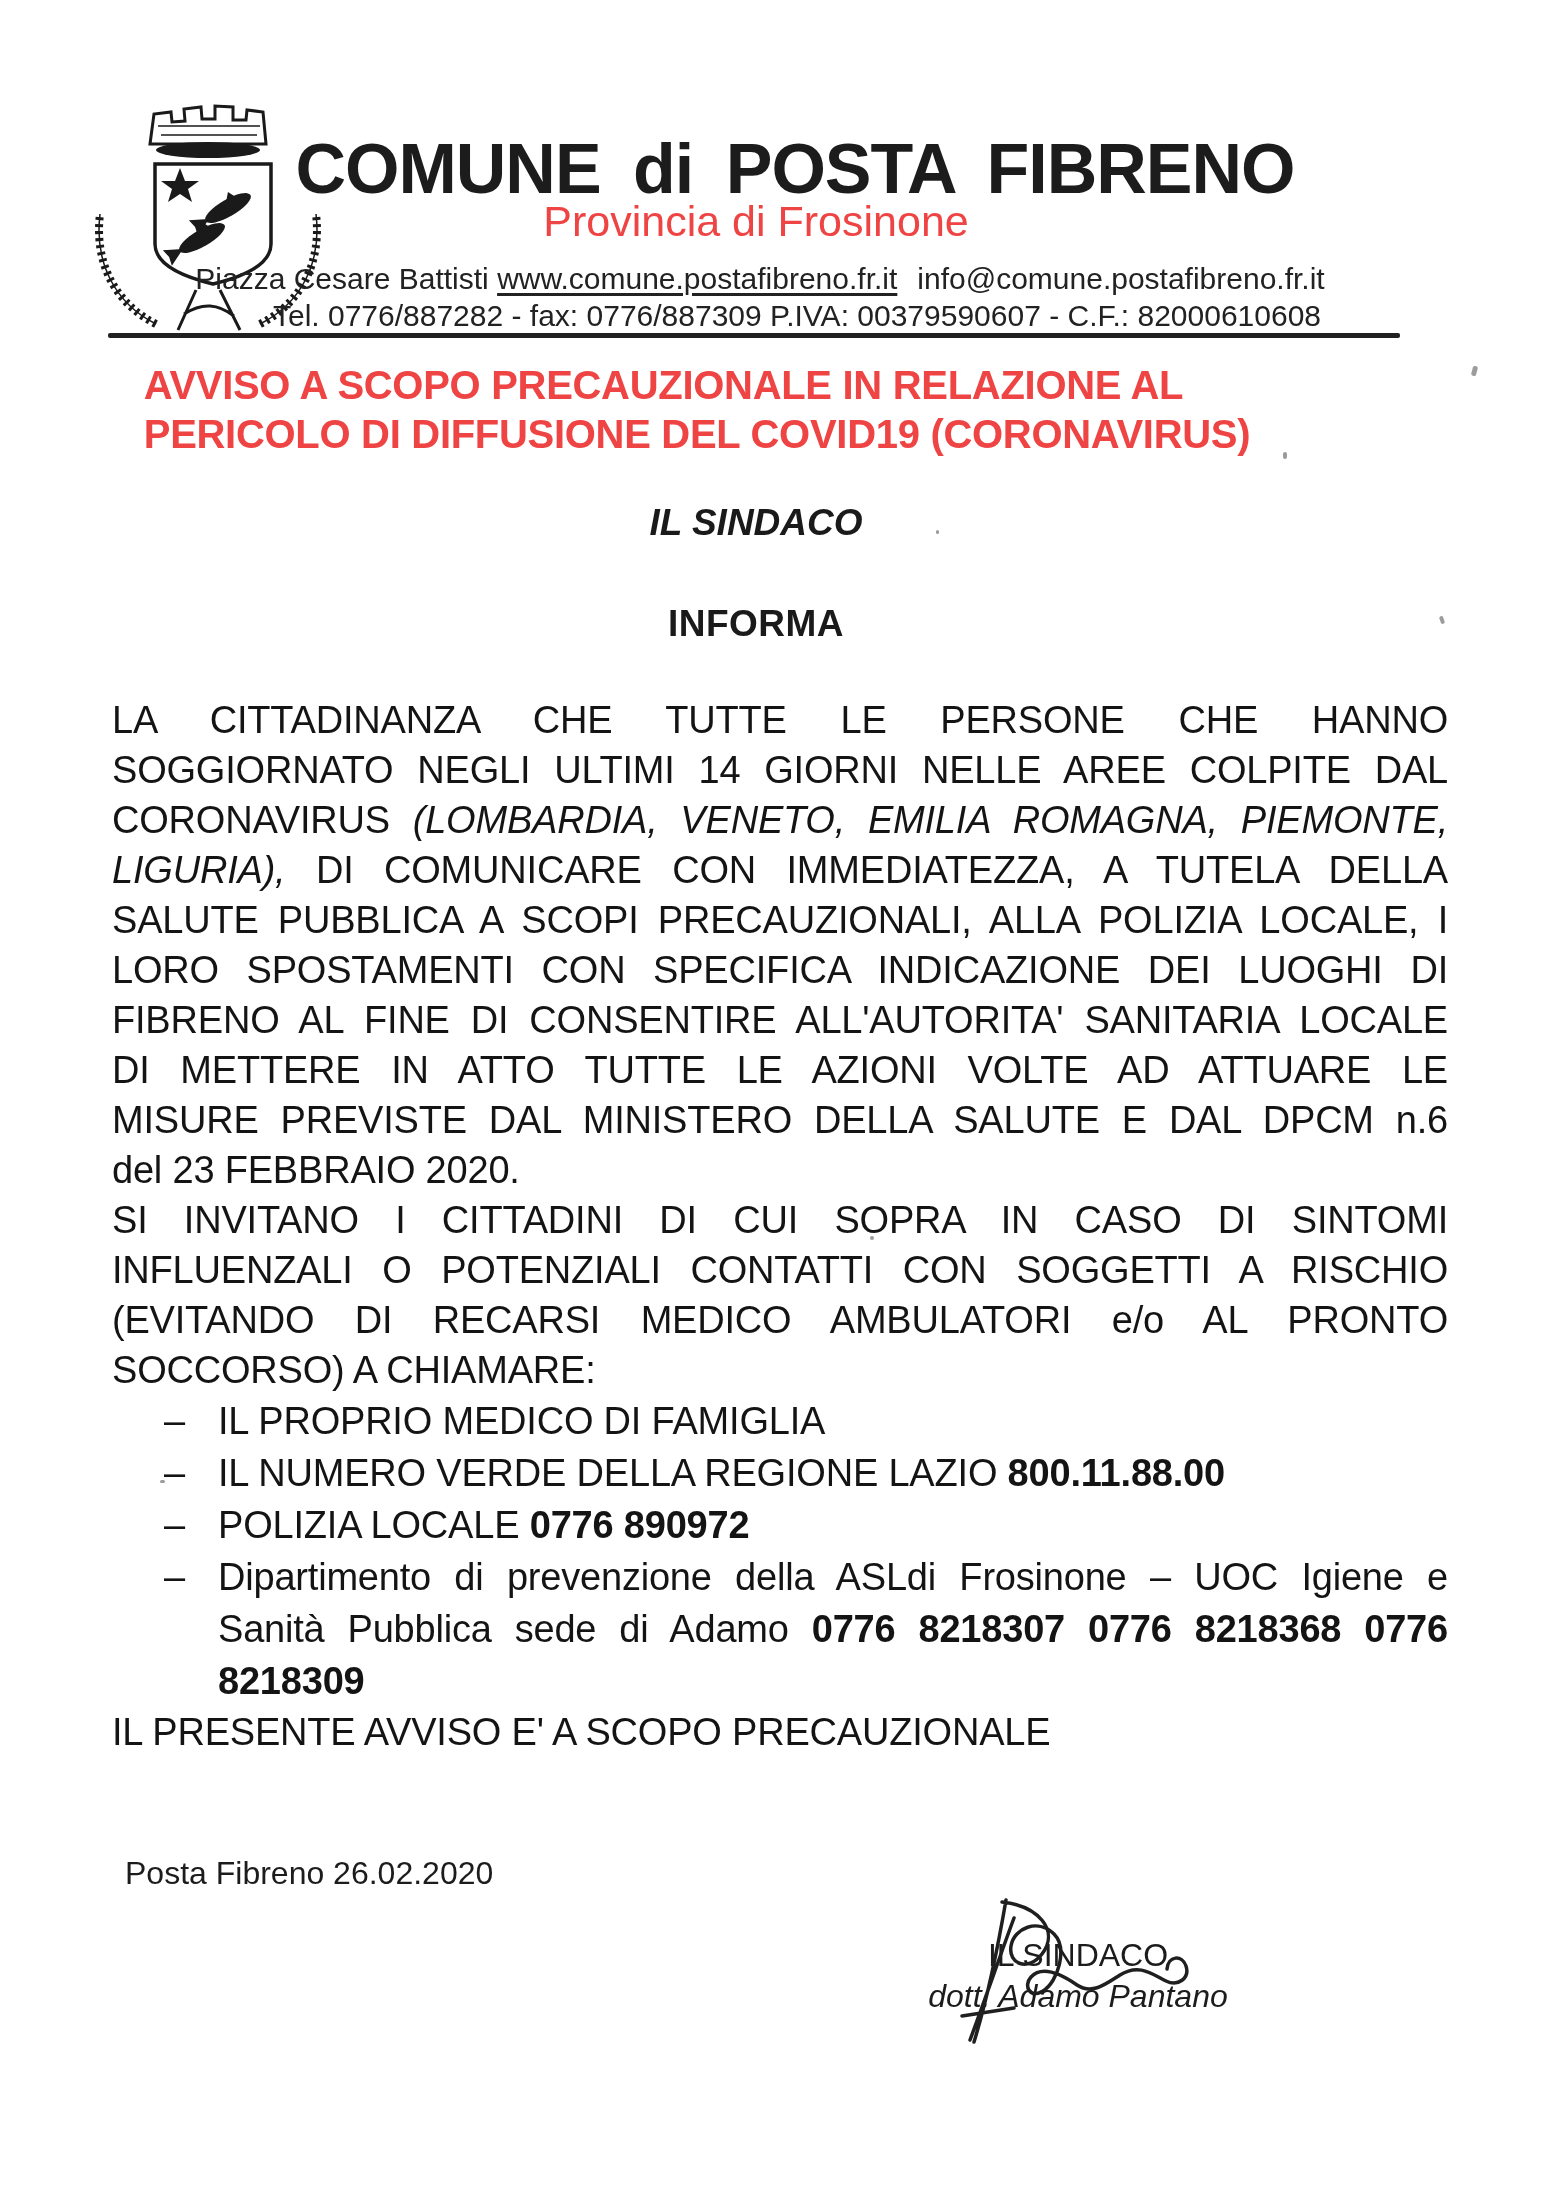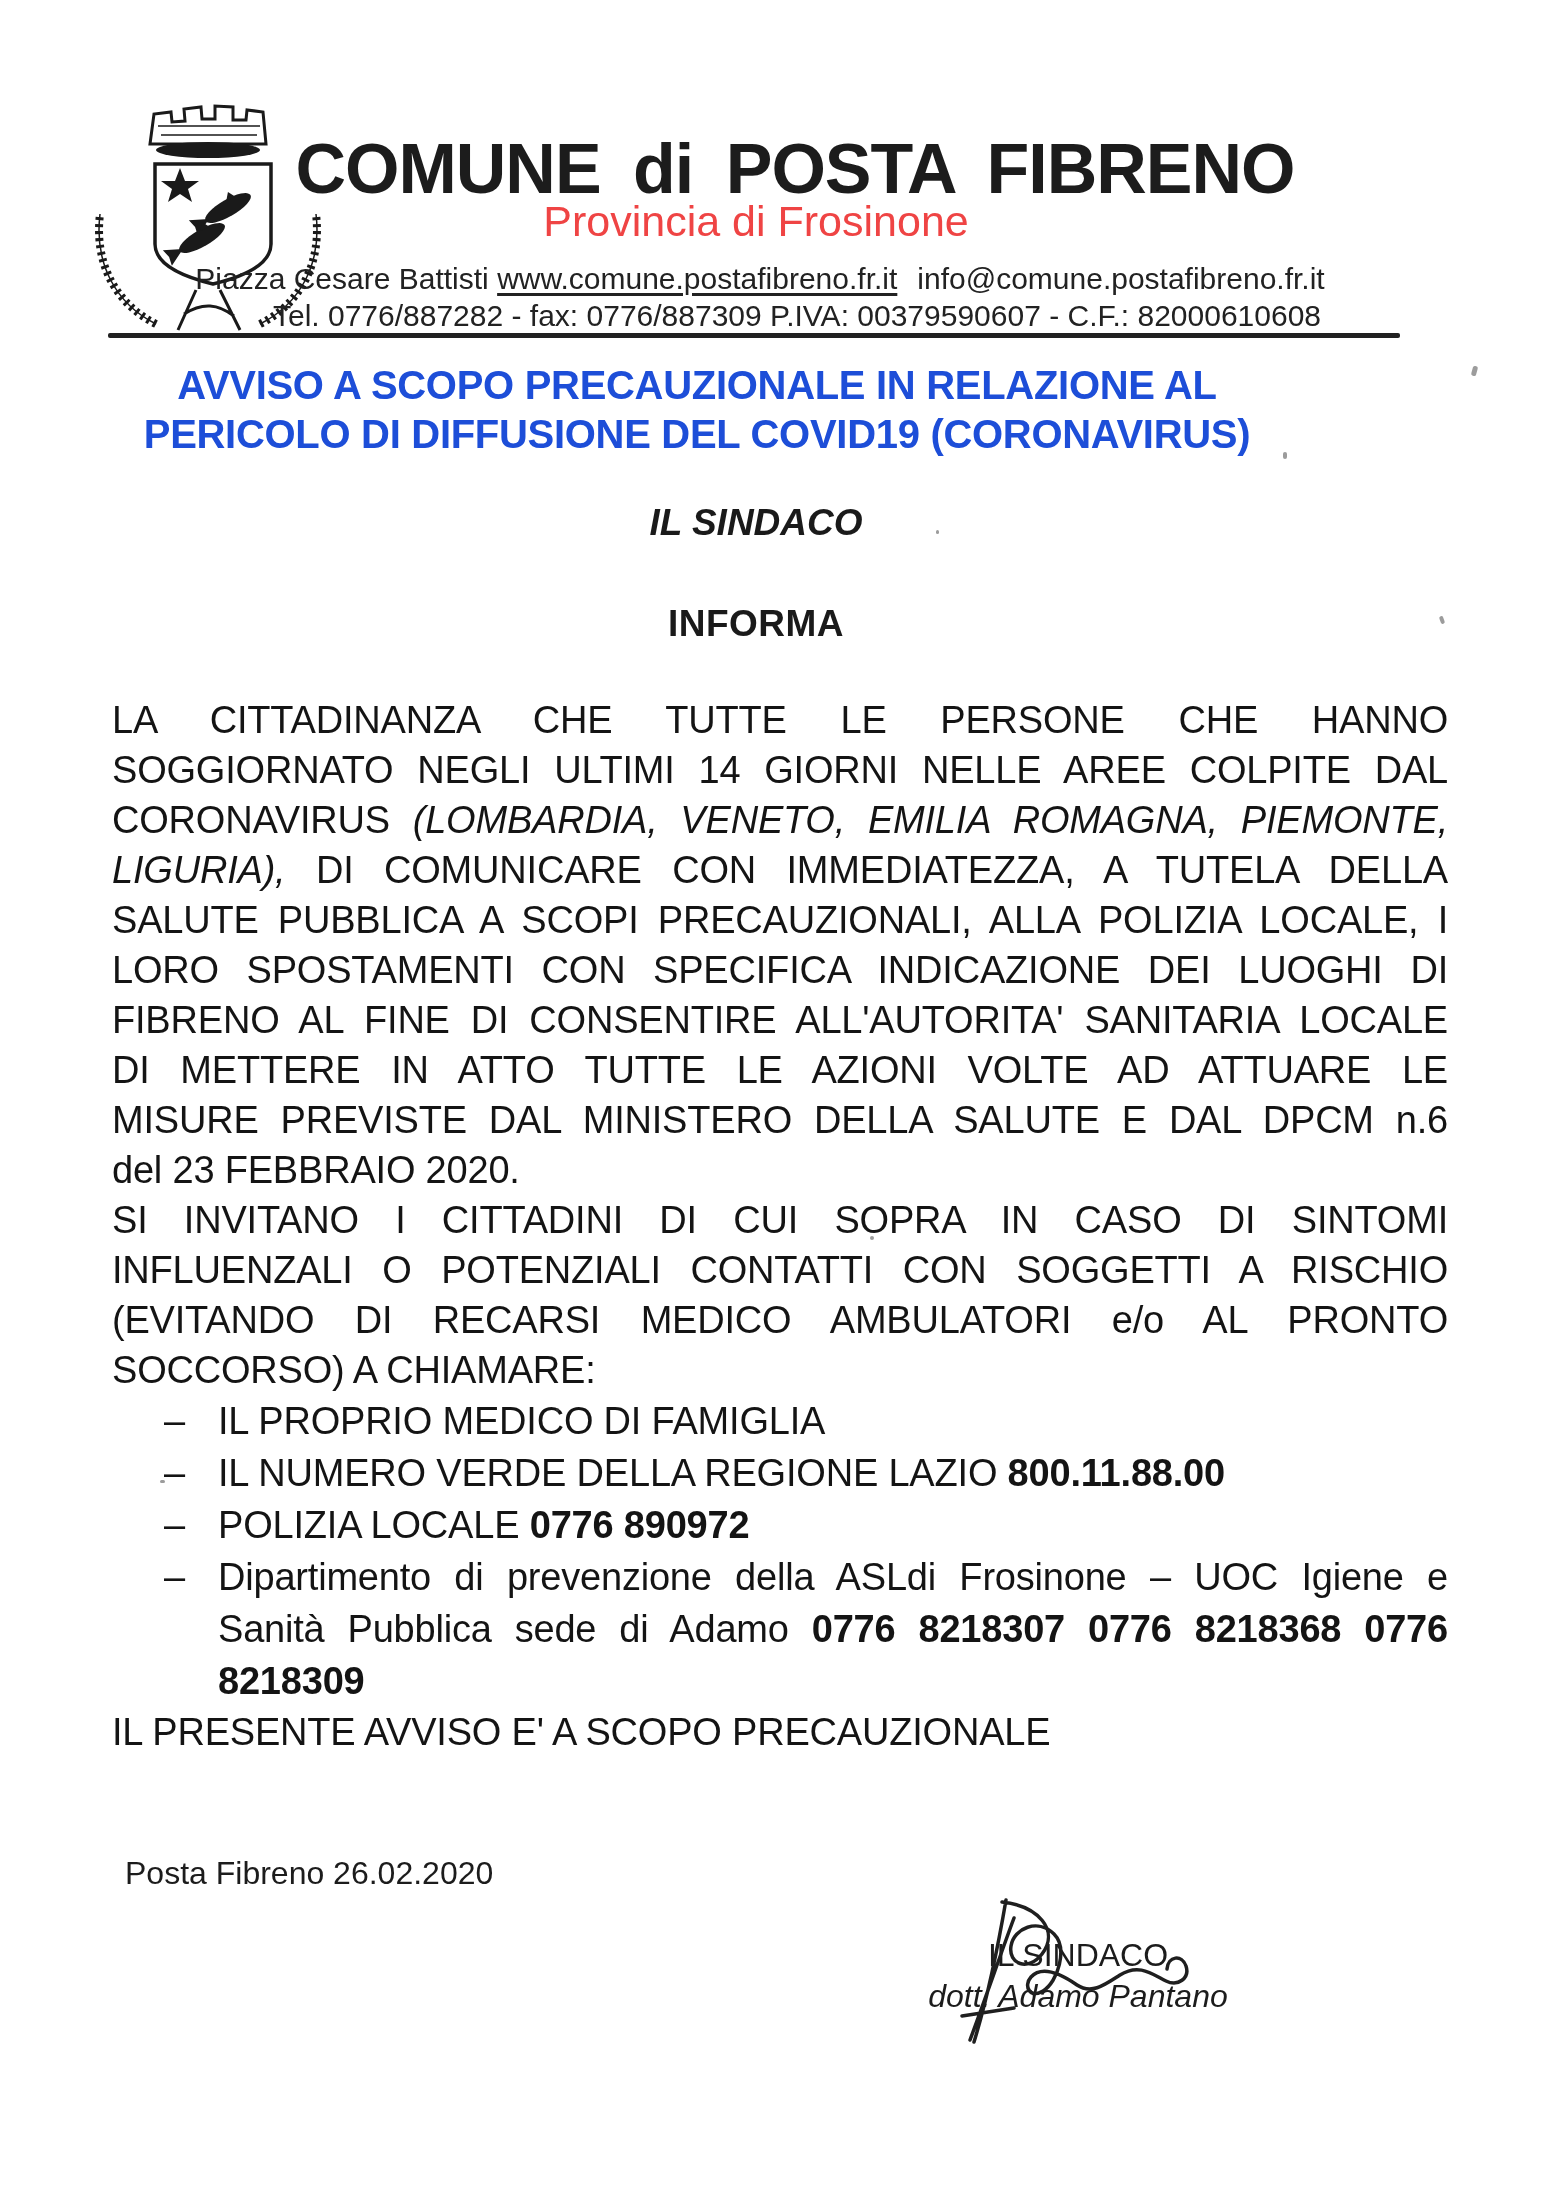--- a/index.html
+++ b/index.html
@@ -34,22 +34,22 @@
     position:absolute;top:299px;left:752px;transform:translateX(-50%);
     font-size:30px;white-space:nowrap;color:#222;margin-left:45px;
   }
   .rule{
     position:absolute;top:333px;left:108px;width:1292px;height:5px;
     background:#212121;border-radius:2px;
   }
   
   .notice-title{
     position:absolute;top:361px;left:697px;transform:translateX(-50%);
-    text-align:center;font-size:40px;font-weight:700;line-height:49px;
-    letter-spacing:-0.3px;color:#1d4ed8;
+    font-size:40px;font-weight:700;line-height:49px;
+    letter-spacing:-0.3px;color:#ef4444;
   }
   .notice-title .tline{white-space:nowrap;}
   .issuer{
     position:absolute;top:502px;left:756px;transform:translateX(-50%);
     font-size:37px;font-weight:700;font-style:italic;white-space:nowrap;
   }
   .informa{
     position:absolute;top:603px;left:756px;transform:translateX(-50%);
     font-size:37px;font-weight:700;white-space:nowrap;letter-spacing:0.5px;
   }

